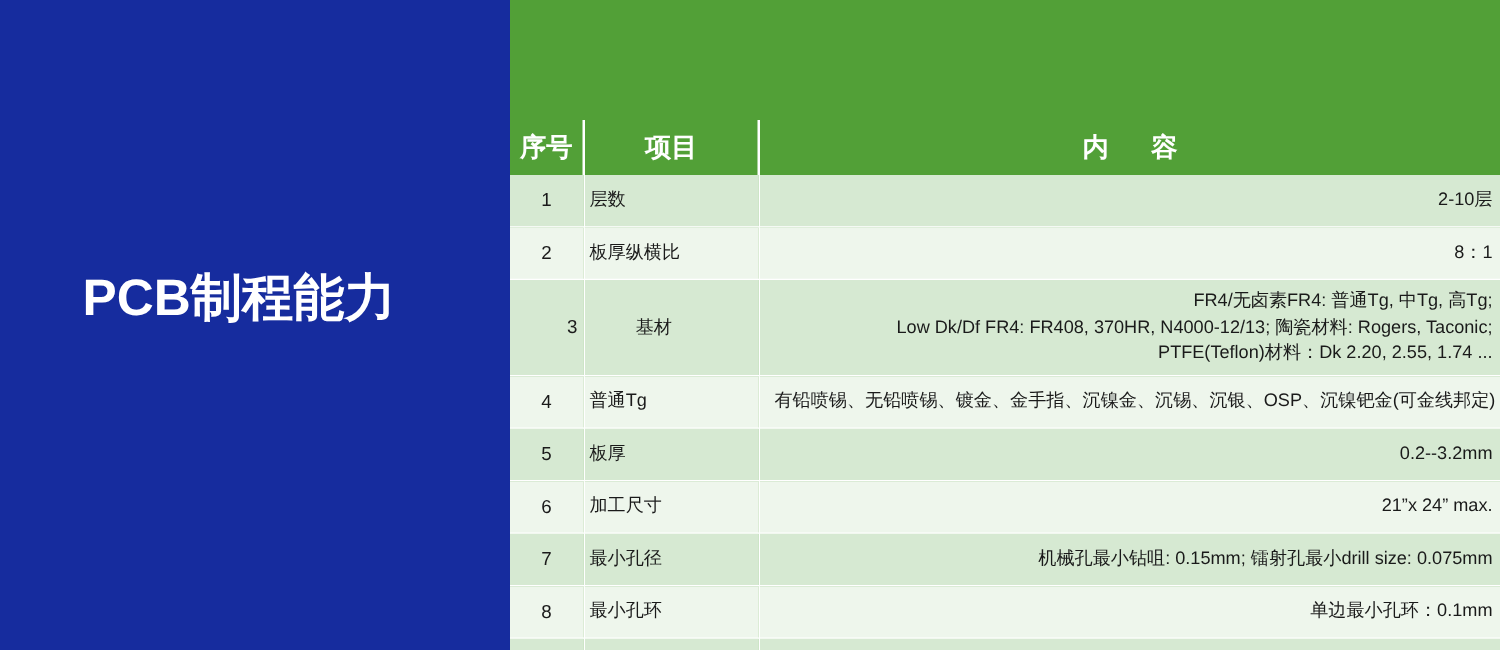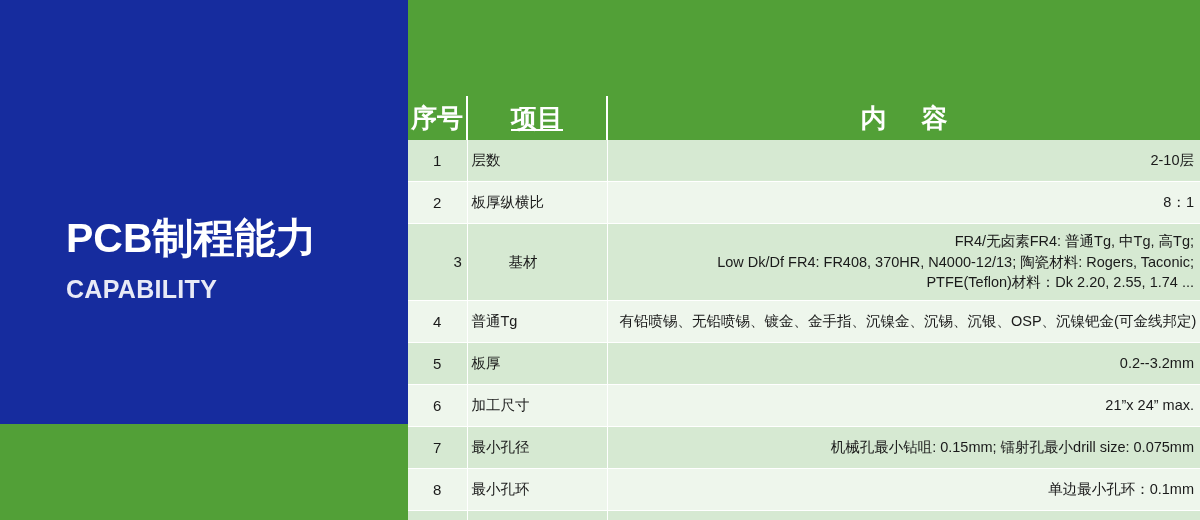--- a/index.html
+++ b/index.html
@@ -19,21 +19,21 @@
     height: 520px;
     background: #52a037;
   }
 
   
   .left-panel {
     position: absolute;
     left: 0;
     top: 0;
     width: 408px;
-    height: 424px;
+    height: 520px;
     background: #162c9e;
     box-sizing: border-box;
   }
   .title-block {
     position: absolute;
     left: 66px;
     top: 216px;
     width: 330px;
   }
   .title-cn {
@@ -69,29 +69,29 @@
     width: 792px;
     table-layout: fixed;
   }
   table.spec col.c-no    { width: 59px; }
   table.spec col.c-item  { width: 140px; }
   table.spec col.c-cont  { width: 593px; }
 
   thead th {
     background: #52a037;
     color: #ffffff;
-    font-size: 26px;
+    font-size: 21px;
     font-weight: bold;
     height: 44px;
     padding: 0;
     vertical-align: middle;
     border: none;
   }
   thead th.th-no   { border-right: 2px solid #ffffff; }
-  thead th.th-item { border-right: 2px solid #ffffff; text-decoration: underline; }
+  thead th.th-item { border-right: 2px solid #ffffff; }
   thead th.th-cont { letter-spacing: 14px; text-indent: 14px; }
 
   tbody td {
     font-size: 14.5px;
     color: #1a1a1a;
     padding: 0 0 0 0;
     vertical-align: middle;
     border-bottom: 1px solid #ffffff;
     line-height: 1.42;
   }
@@ -120,21 +120,20 @@
 </style>
 </head>
 <body>
 
 <div class="slide">
 
   <div class="left-panel">
     <div class="title-block">
       <div class="title-cn">PCB制程能力</div>
       <div class="title-en">
-        <span class="en-line">CAPABILITY</span>
       </div>
     </div>
   </div>
 
   <div class="table-wrap">
     <table class="spec">
       <colgroup>
         <col class="c-no">
           <col class="c-item">
           <col class="c-cont">

